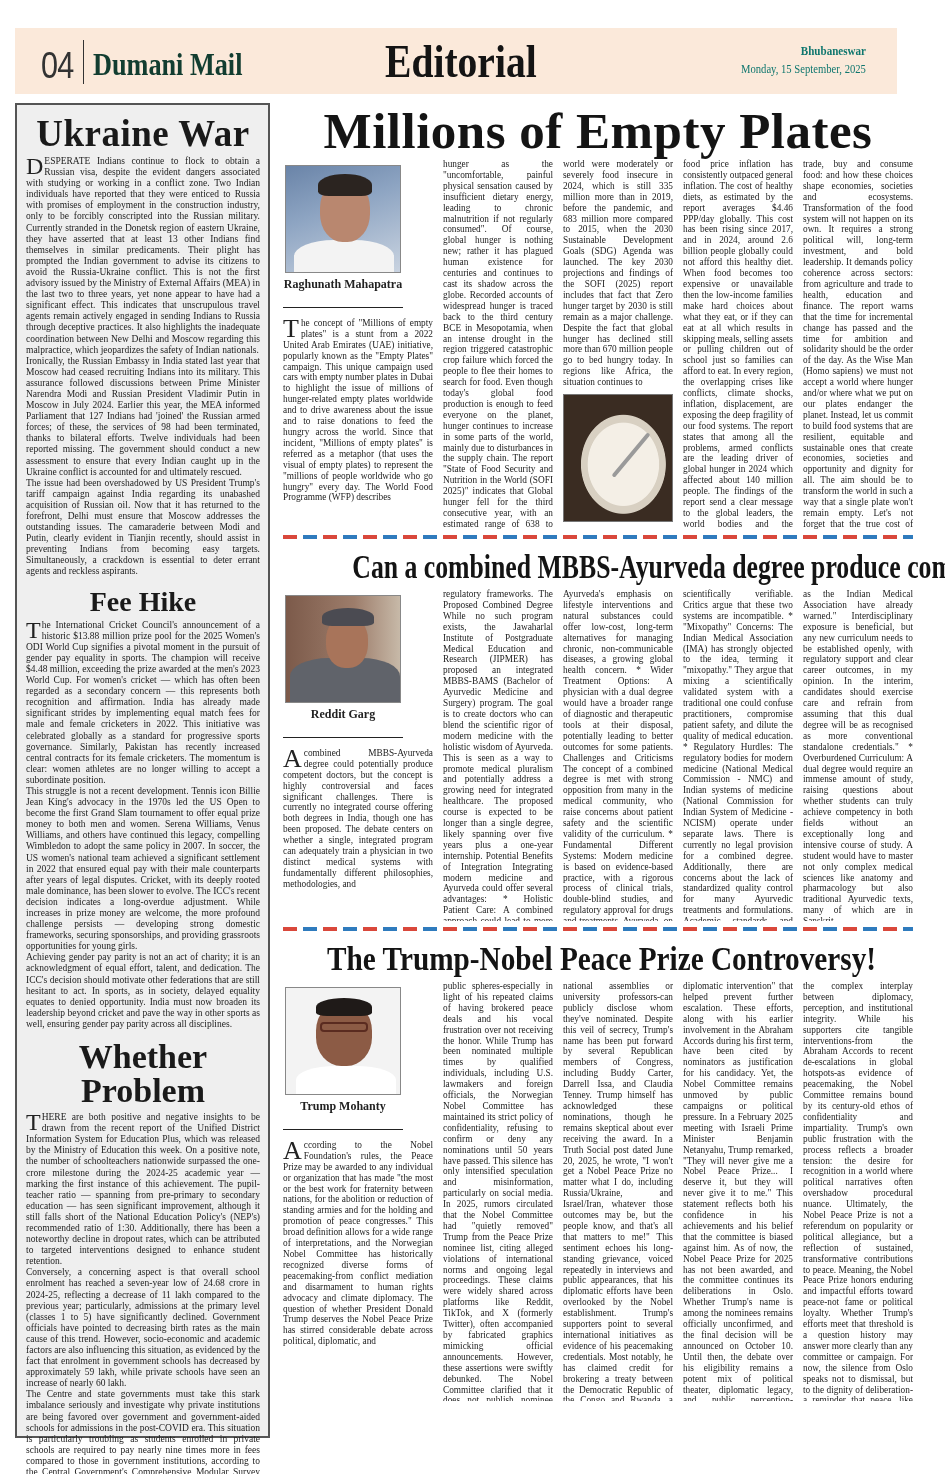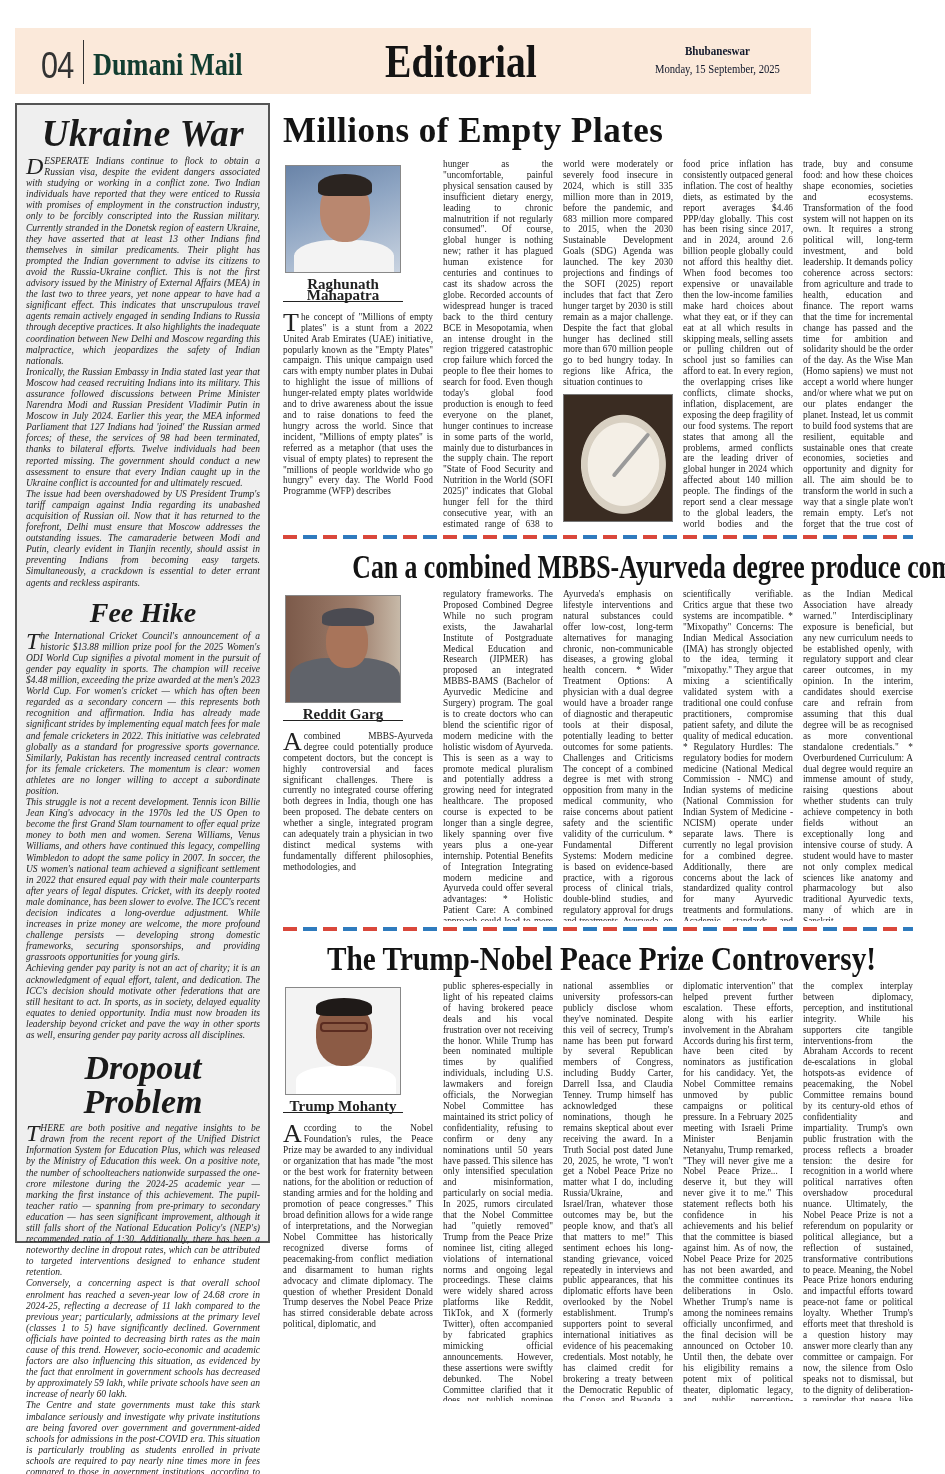--- a/index.html
+++ b/index.html
@@ -1,56 +1,56 @@
 <!DOCTYPE html>
 <html><head>
 <meta charset="utf-8">
 <style>
   * { box-sizing: border-box; margin: 0; padding: 0; }
   html, body { width: 945px; height: 1474px; background: #ffffff; overflow: hidden; }
   body { font-family: "Liberation Serif", "DejaVu Serif", serif; color: #1a1a1a; position: relative; }
 
   
-  .masthead { position: absolute; left: 15px; top: 28px; width: 796px; height: 66px; background: #fbe9da; }
+  .masthead { position: absolute; left: 15px; top: 28px; width: 882px; height: 66px; background: #fbe9da; }
   .page-num { position: absolute; left: 26px; top: 20px; font-family: "Liberation Sans", sans-serif; font-weight: 300; font-size: 36px; color: #333; line-height: 36px; letter-spacing: -1px; transform: scaleX(0.85); transform-origin: left; }
   .vsep { position: absolute; left: 68px; top: 12px; width: 1px; height: 44px; background: #333; }
   .brand { position: absolute; left: 78px; top: 18px; font-family: "Liberation Serif", serif; font-weight: bold; font-size: 32px; color: #123d30; line-height: 36px; transform: scaleX(0.82); transform-origin: left; white-space: nowrap; }
   .section-title { position: absolute; left: 370px; top: 10px; font-family: "Liberation Serif", serif; font-weight: bold; font-size: 46px; color: #141414; line-height: 48px; transform: scaleX(0.86); transform-origin: left; white-space: nowrap; }
-  .dateline { position: absolute; right: 20px; top: 14px; text-align: center; font-weight: bold; font-size: 13px; line-height: 18px; color: #0f172a; }
+  .dateline { position: absolute; right: 20px; top: 14px; text-align: right; font-weight: bold; font-size: 13px; line-height: 18px; color: #0f766e; }
   .dateline .city { display: block; transform: scaleX(0.85); }
   .dateline .date { display: block; font-weight: normal; font-size: 12.5px; transform: scaleX(0.85); white-space: nowrap; }
 
   
-  .left-box { position: absolute; left: 15px; top: 103px; width: 255px; height: 1140px; background: #efefef; border: 2px solid #555; padding: 8px 8px 0 9px; font-style: italic; }
+  .left-box { position: absolute; left: 15px; top: 103px; width: 255px; height: 1335px; background: #efefef; border: 2px solid #555; padding: 8px 8px 0 9px; }
   .left-box h2 { font-family: "Liberation Serif", serif; font-weight: bold; text-align: center; color: #1a1a1a; line-height: 1; }
   .h-ukraine { font-size: 37px; margin-top: 2px; margin-bottom: 4px; letter-spacing: 0.5px; }
   .h-fee { font-size: 28px; margin-top: 10px; margin-bottom: 4px; }
   .h-drop { font-size: 34px; margin-top: 10px; margin-bottom: 4px; line-height: 42px; }
   .left-box p { font-size: 9.5px; line-height: 11.1px; text-align: justify; color: #222; }
   .dropcap { font-size: 24px; line-height: 18px; float: left; margin-right: 1px; margin-top: 1px; font-weight: normal; }
 
   
   .right-area { position: absolute; left: 283px; top: 103px; width: 630px; }
-  .lead-title { font-family: "Liberation Serif", serif; font-weight: bold; font-size: 35px; line-height: 56px; color: #141414; letter-spacing: 0.5px; white-space: nowrap; }
+  .lead-title { font-family: "Liberation Serif", serif; font-weight: bold; font-size: 51px; text-align: center; line-height: 56px; color: #141414; letter-spacing: 0.5px; white-space: nowrap; }
   .art-title { font-family: "Liberation Serif", serif; font-weight: bold; text-align: center; color: #141414; white-space: nowrap; }
   .t-mbbs { font-size: 33px; line-height: 44px; transform: scaleX(0.78); transform-origin: center; }
   .t-trump { font-size: 34px; line-height: 44px; transform: scaleX(0.86); transform-origin: center; }
 
   .dash-rule { height: 4px; margin: 6px 0 6px 0; background: repeating-linear-gradient(90deg, #d9483b 0 14px, transparent 14px 20px, #2f7bbd 20px 34px, transparent 34px 40px); }
 
   .article { position: relative; display: flex; gap: 10px; }
   .col { flex: 1 1 0; font-size: 9.3px; line-height: 10.9px; text-align: justify; color: #222; overflow: hidden; }
   .col p { margin: 0; }
   .first-col { flex: 0 0 150px; }
   .art1 .col { height: 370px; }
   .art2 .col { height: 332px; }
   .art3 .col { height: 420px; }
 
   .portrait { width: 116px; height: 108px; border: 1px solid #888; margin: 6px 0 6px 2px; position: relative; overflow: hidden; }
-  .byline { font-weight: bold; font-size: 15px; text-align: center; padding-bottom: 0; border-bottom: 1.5px solid #222; margin: 0 0 10px 0; width: 120px; }
+  .byline { font-weight: bold; font-size: 12px; text-align: center; padding-bottom: 17px; border-bottom: 1.5px solid #222; margin: 0 0 10px 0; width: 120px; }
   .p1 { background: linear-gradient(160deg, #6a84a8, #8da4c2 40%, #c9d3e0); }
   .p1 .head { position: absolute; left: 34px; top: 14px; width: 50px; height: 62px; background: #b9876f; border-radius: 45% 45% 45% 45%; }
   .p1 .hair { position: absolute; left: 32px; top: 8px; width: 54px; height: 22px; background: #2b2420; border-radius: 50% 50% 20% 20%; }
   .p1 .shirt { position: absolute; left: 8px; top: 74px; width: 100px; height: 40px; background: #f3f3f3; border-radius: 40% 40% 0 0; }
   .p2 { background: linear-gradient(90deg, #7c5a4a, #9d7d6b 60%, #c7b9a8); }
   .p2 .head { position: absolute; left: 40px; top: 20px; width: 42px; height: 52px; background: #a8745a; border-radius: 45%; }
   .p2 .cap { position: absolute; left: 36px; top: 12px; width: 52px; height: 18px; background: #4b4b52; border-radius: 50% 50% 20% 20%; }
   .p2 .coat { position: absolute; left: 4px; top: 62px; width: 110px; height: 52px; background: #60636a; border-radius: 35% 35% 0 0; }
   .p3 { background: #f3f3f3; }
   .p3 .head { position: absolute; left: 30px; top: 14px; width: 56px; height: 64px; background: #8c5b45; border-radius: 45%; }
@@ -83,21 +83,21 @@
     <p>Ironically, the Russian Embassy in India stated last year that Moscow had ceased recruiting Indians into its military. This assurance followed discussions between Prime Minister Narendra Modi and Russian President Vladimir Putin in Moscow in July 2024. Earlier this year, the MEA informed Parliament that 127 Indians had 'joined' the Russian armed forces; of these, the services of 98 had been terminated, thanks to bilateral efforts. Twelve individuals had been reported missing. The government should conduct a new assessment to ensure that every Indian caught up in the Ukraine conflict is accounted for and ultimately rescued.</p>
     <p>The issue had been overshadowed by US President Trump's tariff campaign against India regarding its unabashed acquisition of Russian oil. Now that it has returned to the forefront, Delhi must ensure that Moscow addresses the outstanding issues. The camaraderie between Modi and Putin, clearly evident in Tianjin recently, should assist in preventing Indians from becoming easy targets. Simultaneously, a crackdown is essential to deter errant agents and reckless aspirants.</p>
   </section>
   <section>
     <h2 class="h-fee">Fee Hike</h2>
     <p><span class="dropcap">T</span><span>he International Cricket Council's announcement of a historic $13.88 million prize pool for the 2025 Women's ODI World Cup signifies a pivotal moment in the pursuit of gender pay equality in sports. The champion will receive $4.48 million, exceeding the prize awarded at the men's 2023 World Cup. For women's cricket — which has often been regarded as a secondary concern — this represents both recognition and affirmation. India has already made significant strides by implementing equal match fees for male and female cricketers in 2022. This initiative was celebrated globally as a standard for progressive sports governance. Similarly, Pakistan has recently increased central contracts for its female cricketers. The momentum is clear: women athletes are no longer willing to accept a subordinate position.</span></p>
     <p>This struggle is not a recent development. Tennis icon Billie Jean King's advocacy in the 1970s led the US Open to become the first Grand Slam tournament to offer equal prize money to both men and women. Serena Williams, Venus Williams, and others have continued this legacy, compelling Wimbledon to adopt the same policy in 2007. In soccer, the US women's national team achieved a significant settlement in 2022 that ensured equal pay with their male counterparts after years of legal disputes. Cricket, with its deeply rooted male dominance, has been slower to evolve. The ICC's recent decision indicates a long-overdue adjustment. While increases in prize money are welcome, the more profound challenge persists — developing strong domestic frameworks, securing sponsorships, and providing grassroots opportunities for young girls.</p>
     <p>Achieving gender pay parity is not an act of charity; it is an acknowledgment of equal effort, talent, and dedication. The ICC's decision should motivate other federations that are still hesitant to act. In sports, as in society, delayed equality equates to denied opportunity. India must now broaden its leadership beyond cricket and pave the way in other sports as well, ensuring gender pay parity across all disciplines.</p>
   </section>
   <section>
-    <h2 class="h-drop">Dropout Problem</h2>
+    <h2 class="h-drop">Whether Problem</h2>
     <p><span class="dropcap">T</span><span>HERE are both positive and negative insights to be drawn from the recent report of the Unified District Information System for Education Plus, which was released by the Ministry of Education this week. On a positive note, the number of schoolteachers nationwide surpassed the one-crore milestone during the 2024-25 academic year — marking the first instance of this achievement. The pupil-teacher ratio — spanning from pre-primary to secondary education — has seen significant improvement, although it still falls short of the National Education Policy's (NEP's) recommended ratio of 1:30. Additionally, there has been a noteworthy decline in dropout rates, which can be attributed to targeted interventions designed to enhance student retention.</span></p>
     <p>Conversely, a concerning aspect is that overall school enrolment has reached a seven-year low of 24.68 crore in 2024-25, reflecting a decrease of 11 lakh compared to the previous year; particularly, admissions at the primary level (classes 1 to 5) have significantly declined. Government officials have pointed to decreasing birth rates as the main cause of this trend. However, socio-economic and academic factors are also influencing this situation, as evidenced by the fact that enrolment in government schools has decreased by approximately 59 lakh, while private schools have seen an increase of nearly 60 lakh.</p>
     <p>The Centre and state governments must take this stark imbalance seriously and investigate why private institutions are being favored over government and government-aided schools for admissions in the post-COVID era. This situation is particularly troubling as students enrolled in private schools are required to pay nearly nine times more in fees compared to those in government institutions, according to the Central Government's Comprehensive Modular Survey (Education) for April-June 2025. Consequently, many parents are stretching their finances to the limit for the sake of their children's education. This undermines the NEP's fundamental goal of providing affordable and quality education to all children. Governments should leverage the positive developments — an increased number of teachers and reduced dropout rates — to tackle the challenges facing the school education system.</p>
   </section>
 </aside>
 
 <main class="right-area">
 
   <h1 class="lead-title">Millions of Empty Plates</h1>
   <article class="article art1">

